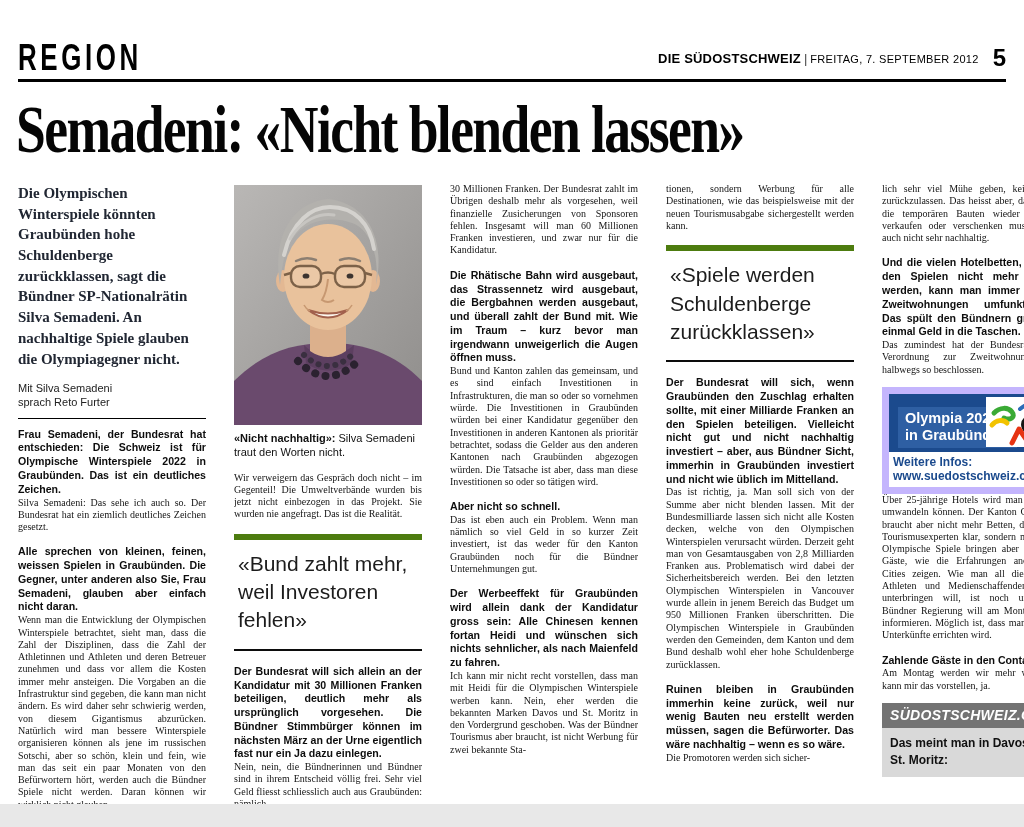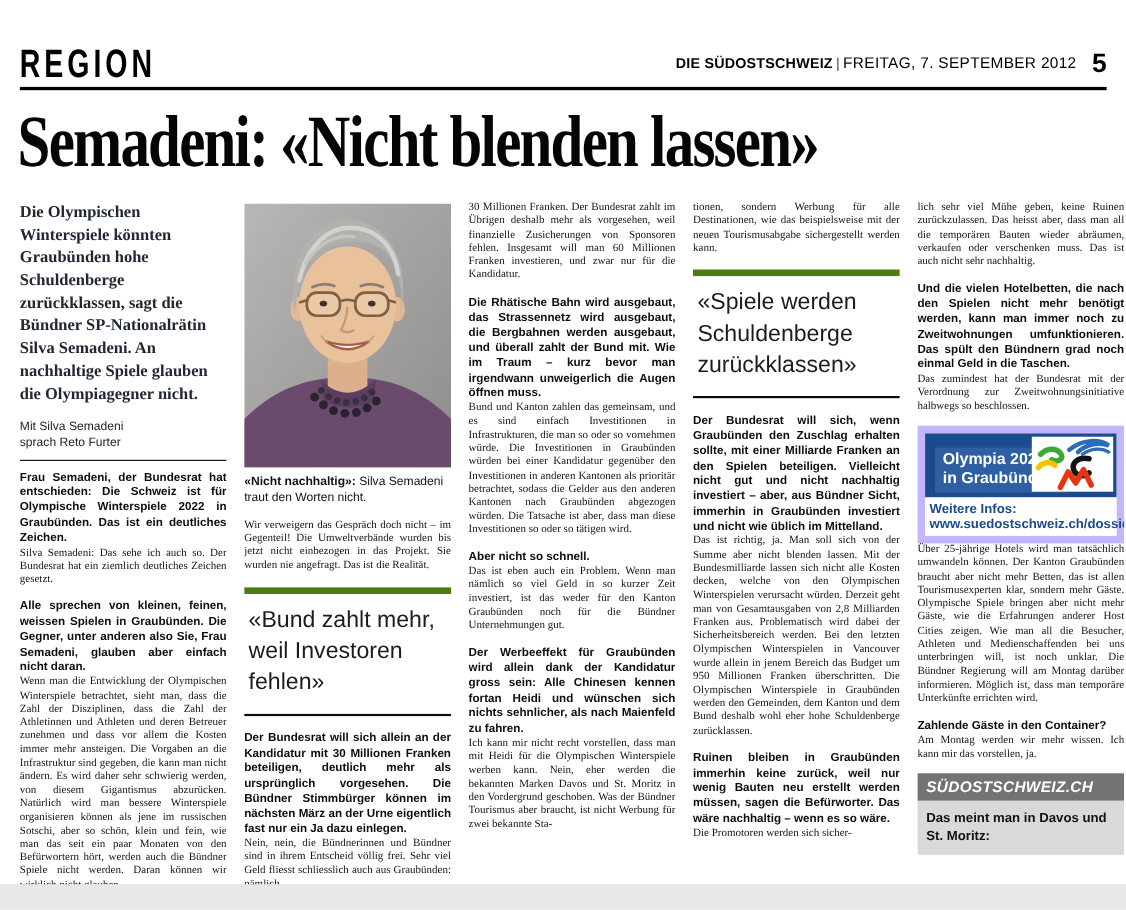--- a/index.html
+++ b/index.html
@@ -13,32 +13,32 @@
   .masthead { position:absolute; left:18px; right:18px; top:34px; height:42px; }
   .section-title {
     position:absolute; left:0; bottom:0;
     font-family:"Liberation Sans", sans-serif; font-weight:bold; font-size:36px;
     letter-spacing:5px; transform:scaleX(0.72); transform-origin:left bottom;
     color:#000; line-height:1;
   }
   .mast-right { position:absolute; right:0; bottom:4px; font-family:"Liberation Sans", sans-serif; color:#000; }
   .mast-right .paper { font-weight:bold; font-size:13px; letter-spacing:0.2px; }
   .mast-right .sep { font-weight:300; font-size:13px; color:#444; padding:0 3px; }
-  .mast-right .date { font-size:14px; letter-spacing:0.3px;margin-top:35px; }
+  .mast-right .date { font-size:11px; letter-spacing:0.3px;margin-top:35px; }
   .mast-right .pageno { font-weight:bold; font-size:24px; margin-left:14px; vertical-align:-3px; }
   .mastrule { position:absolute; left:18px; right:18px; top:79px; height:3px; background:#000; }
   
   .headline {
     position:absolute; left:16px; top:94px;
     font-family:"Liberation Serif", serif; font-weight:bold; font-size:67px;
     letter-spacing:-2px; white-space:nowrap; color:#050505;
     transform:scaleX(0.80); transform-origin:left top; line-height:1.05;
   }
   
-  .cols { position:absolute; left:18px; top:183px; width:988px; height:628px; display:flex; gap:16px; }
+  .cols { position:absolute; left:18px; top:183px; width:988px; height:628px; display:flex; gap:28px; }
   .col { flex:0 0 188px; width:188px; display:flex; flex-direction:column; overflow:hidden; }
   .lead { font-size:15px; font-weight:bold; line-height:1.38; color:#212733; margin-bottom:12px; }
   .byline { font-family:"Liberation Sans", sans-serif; font-size:11px; line-height:1.3; color:#222; margin-bottom:8px; }
   .rule-thin { height:2px; background:#000; margin-bottom:9px; }
   .q {
     font-family:"Liberation Sans", sans-serif; font-weight:bold; font-size:10.6px;
     line-height:1.3; text-align:justify; color:#0d0d0d; margin-top:12px;
   }
   .a { font-size:10px; line-height:1.23; text-align:justify; color:#141414; }
   .photo { margin:2px 0 6px; line-height:0; }

